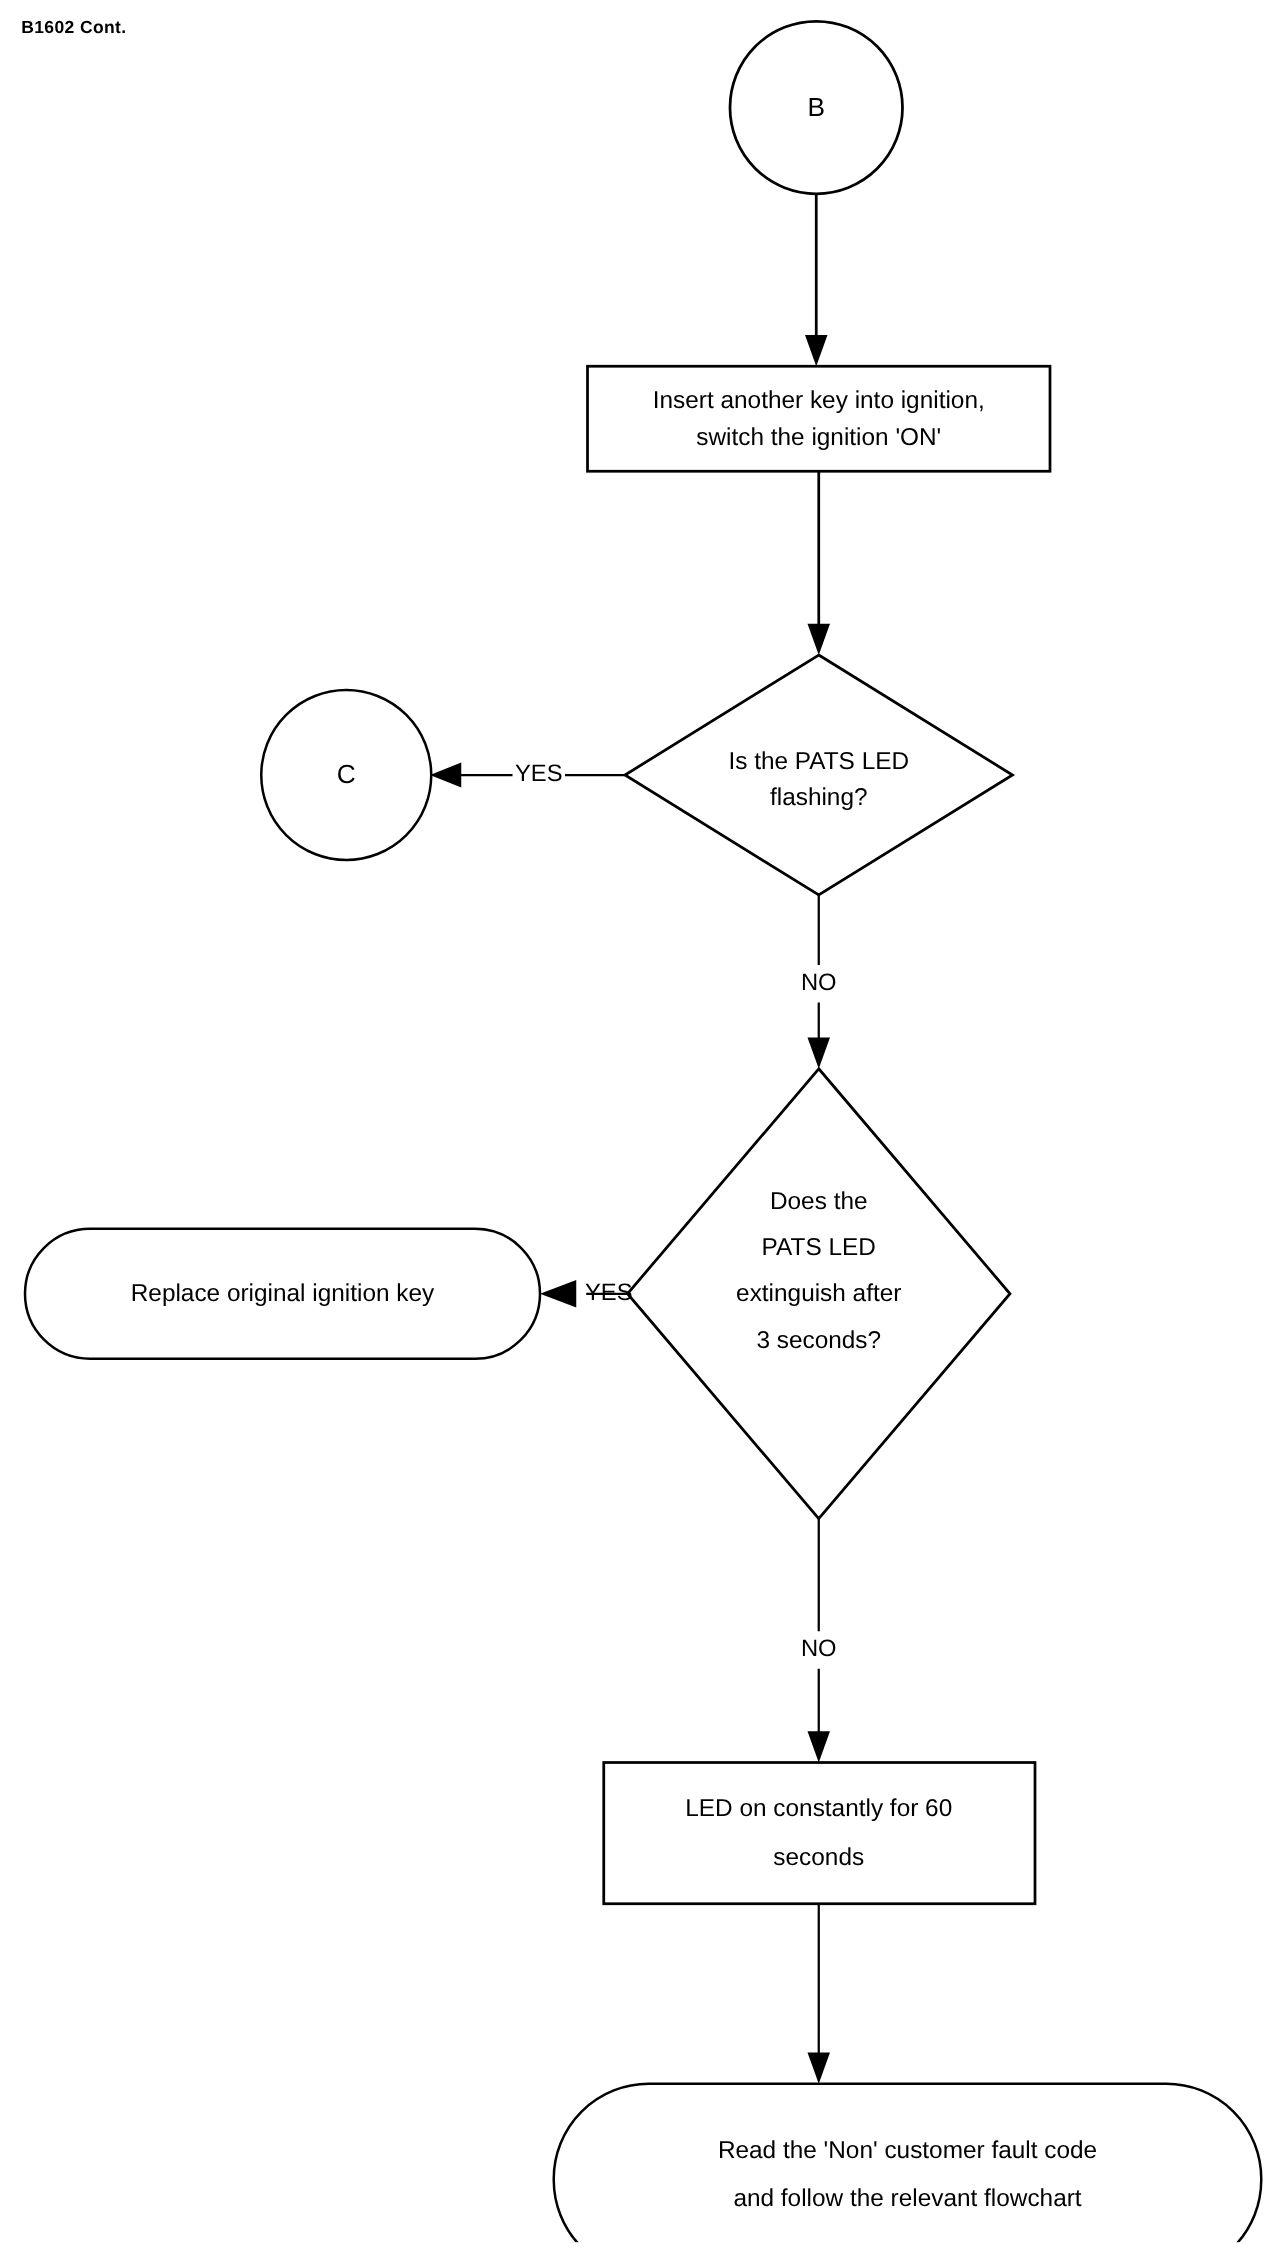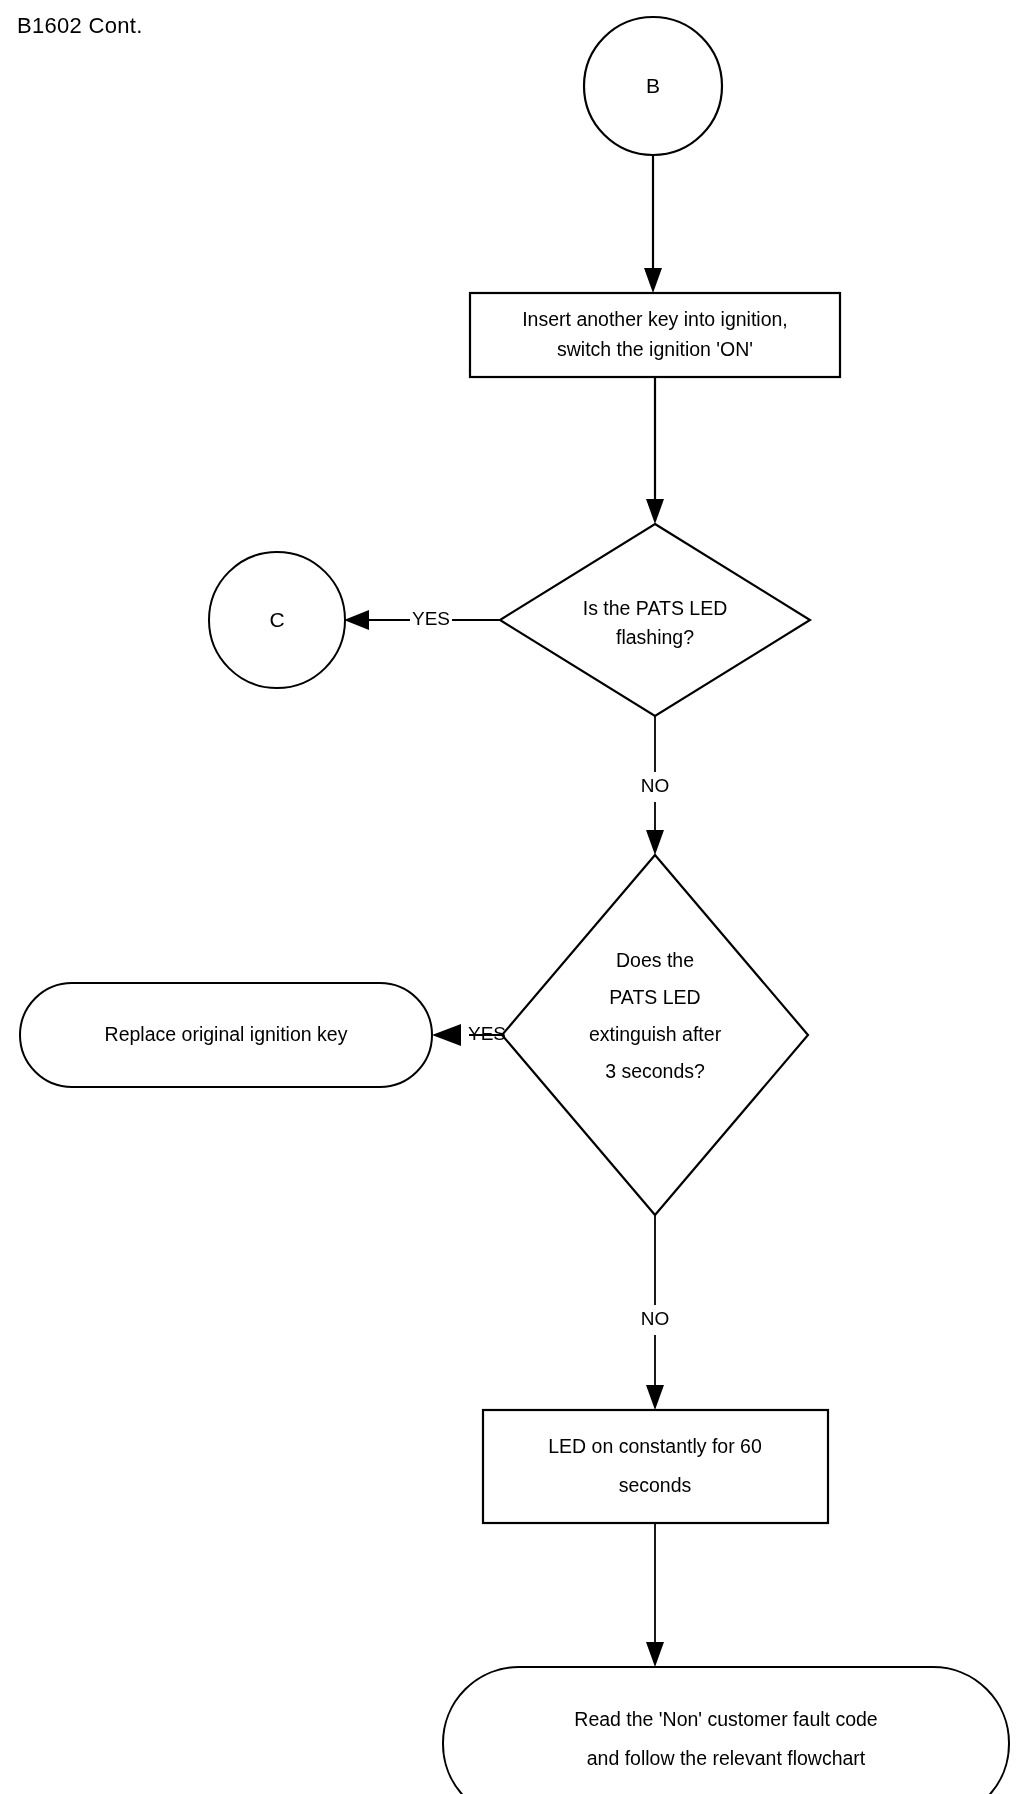--- a/index.html
+++ b/index.html
@@ -15,22 +15,22 @@
     position: relative;
     width: 1024px;
     height: 1794px;
     background: #ffffff;
     overflow: hidden;
   }
   #flow-title {
     position: absolute;
     left: 17px;
     top: 13px;
-    font-size: 22px;
-    font-weight: normal;
+    font-size: 14px;
+    font-weight: bold;
     letter-spacing: 0.3px;
     white-space: nowrap;
   }
   svg#flow-svg {
     position: absolute;
     left: 0;
     top: 0;
     width: 1024px;
     height: 1794px;
   }

